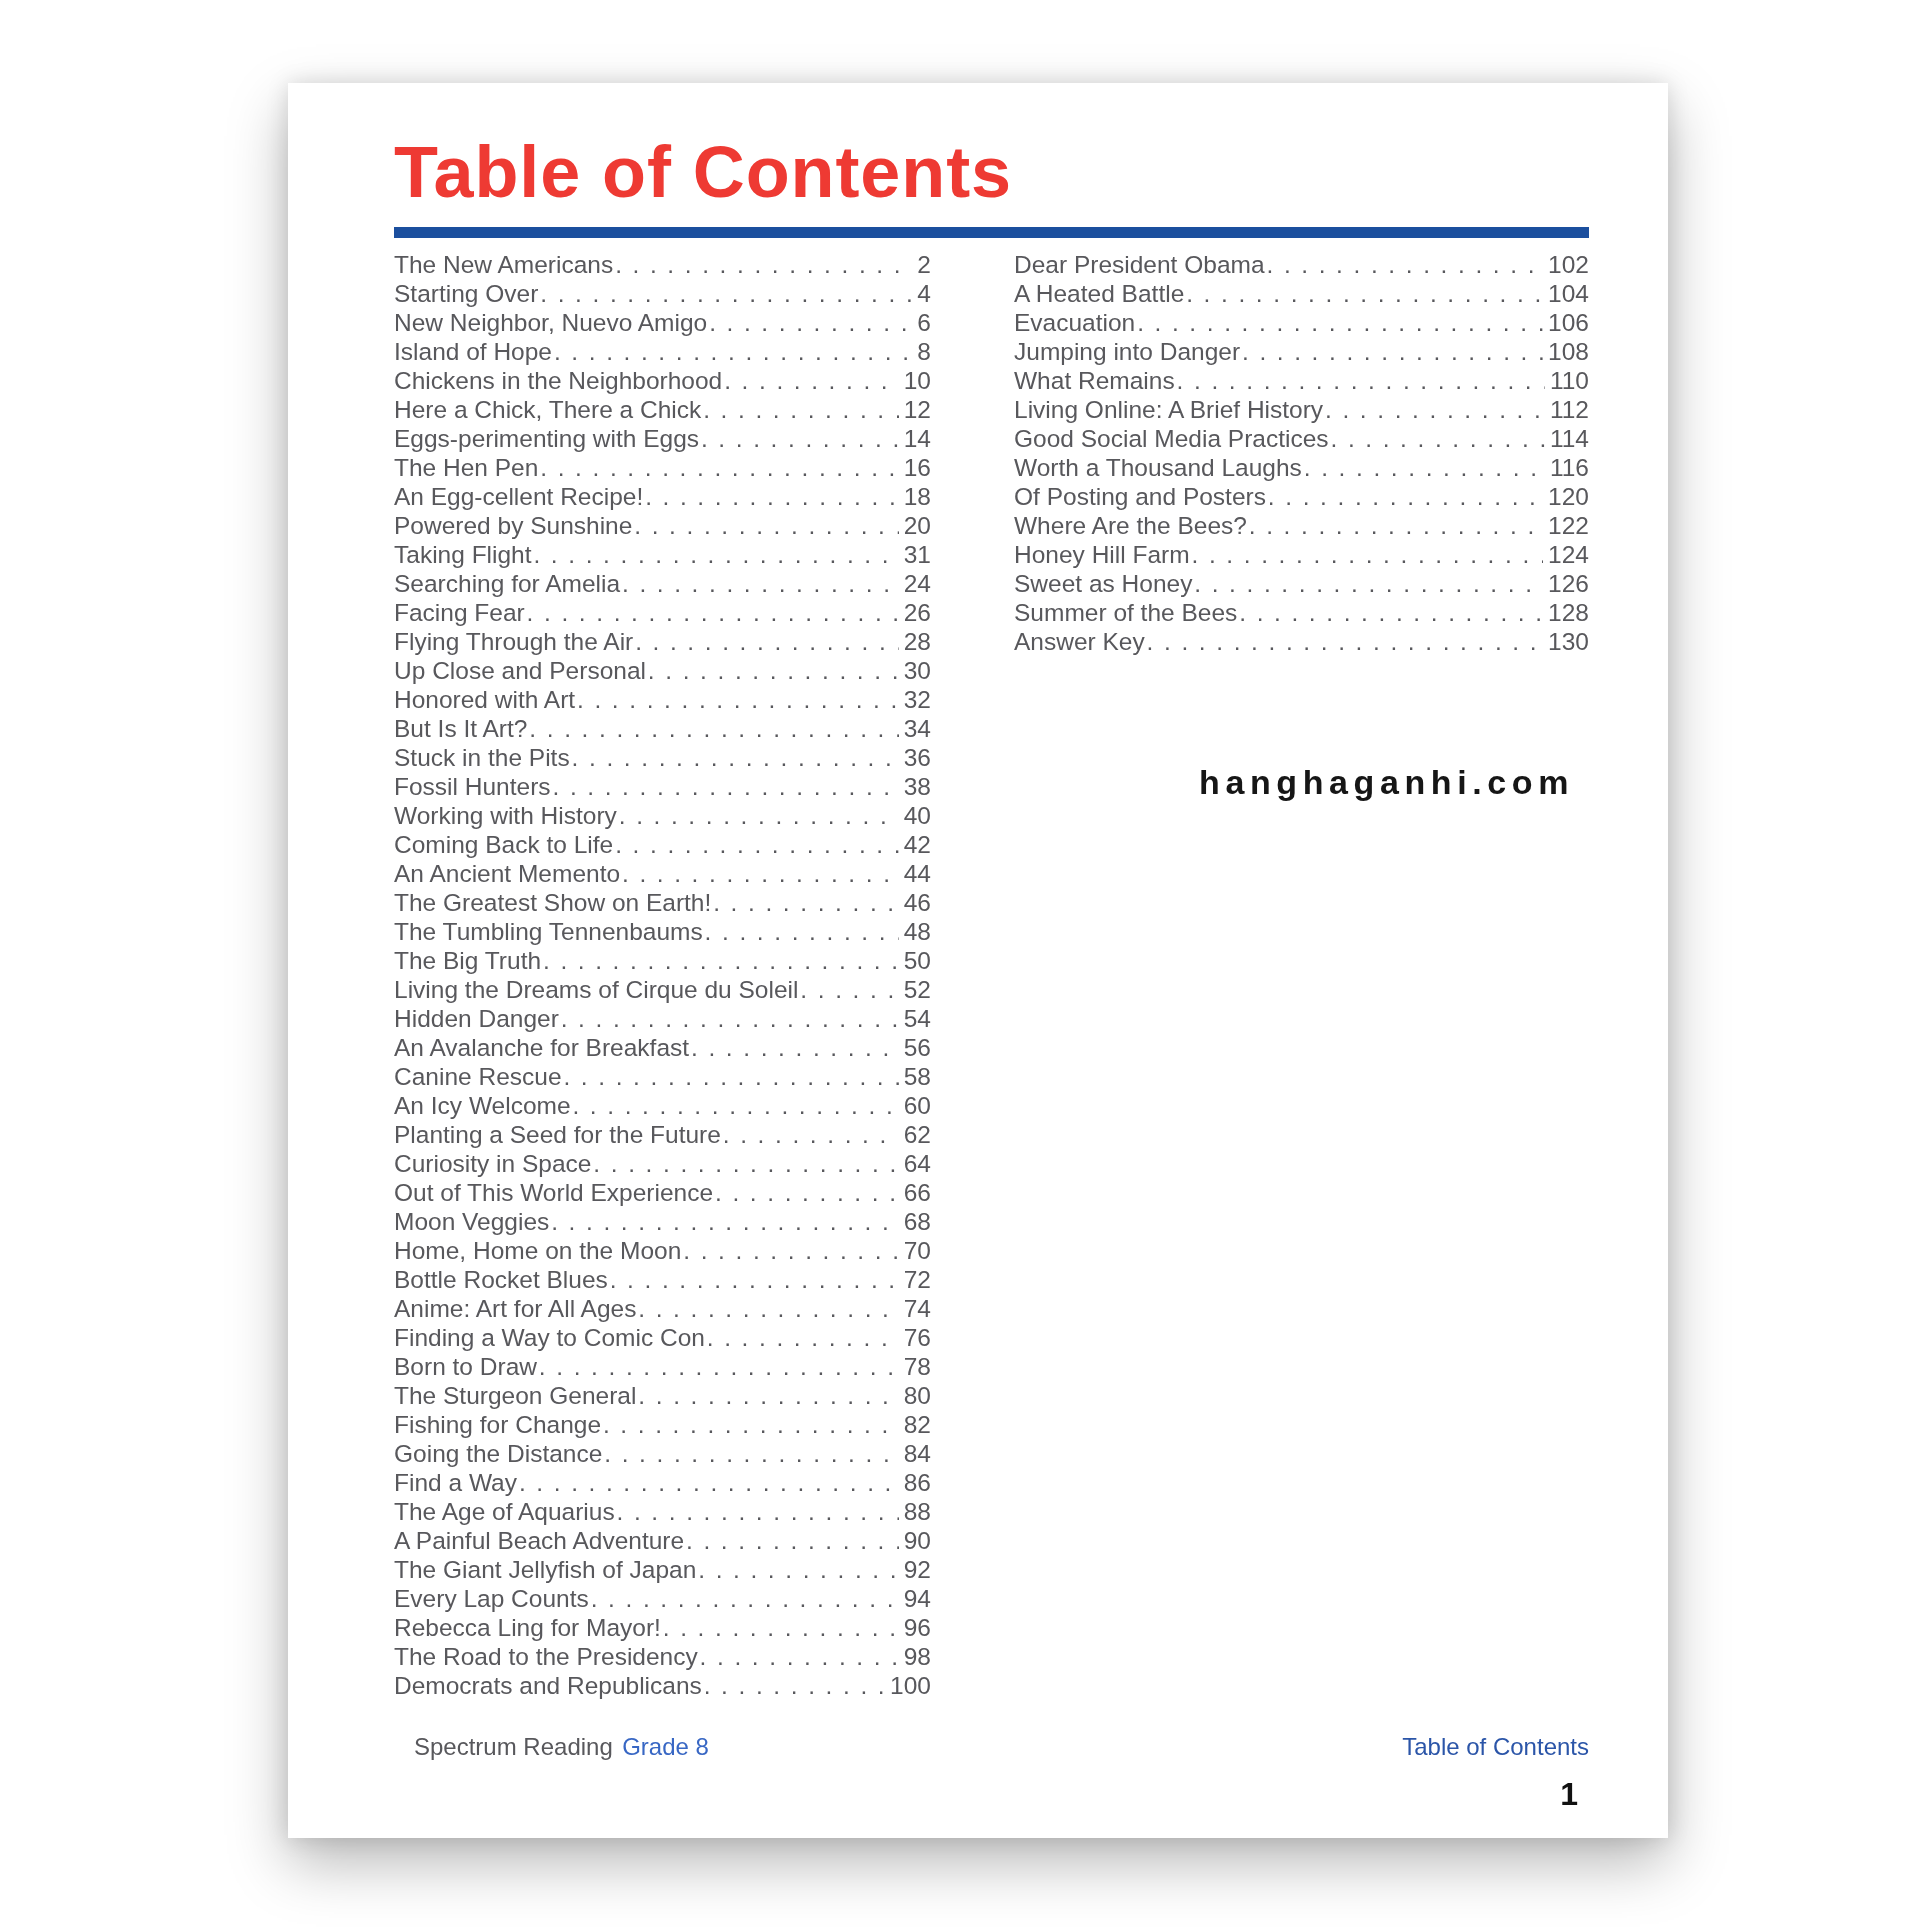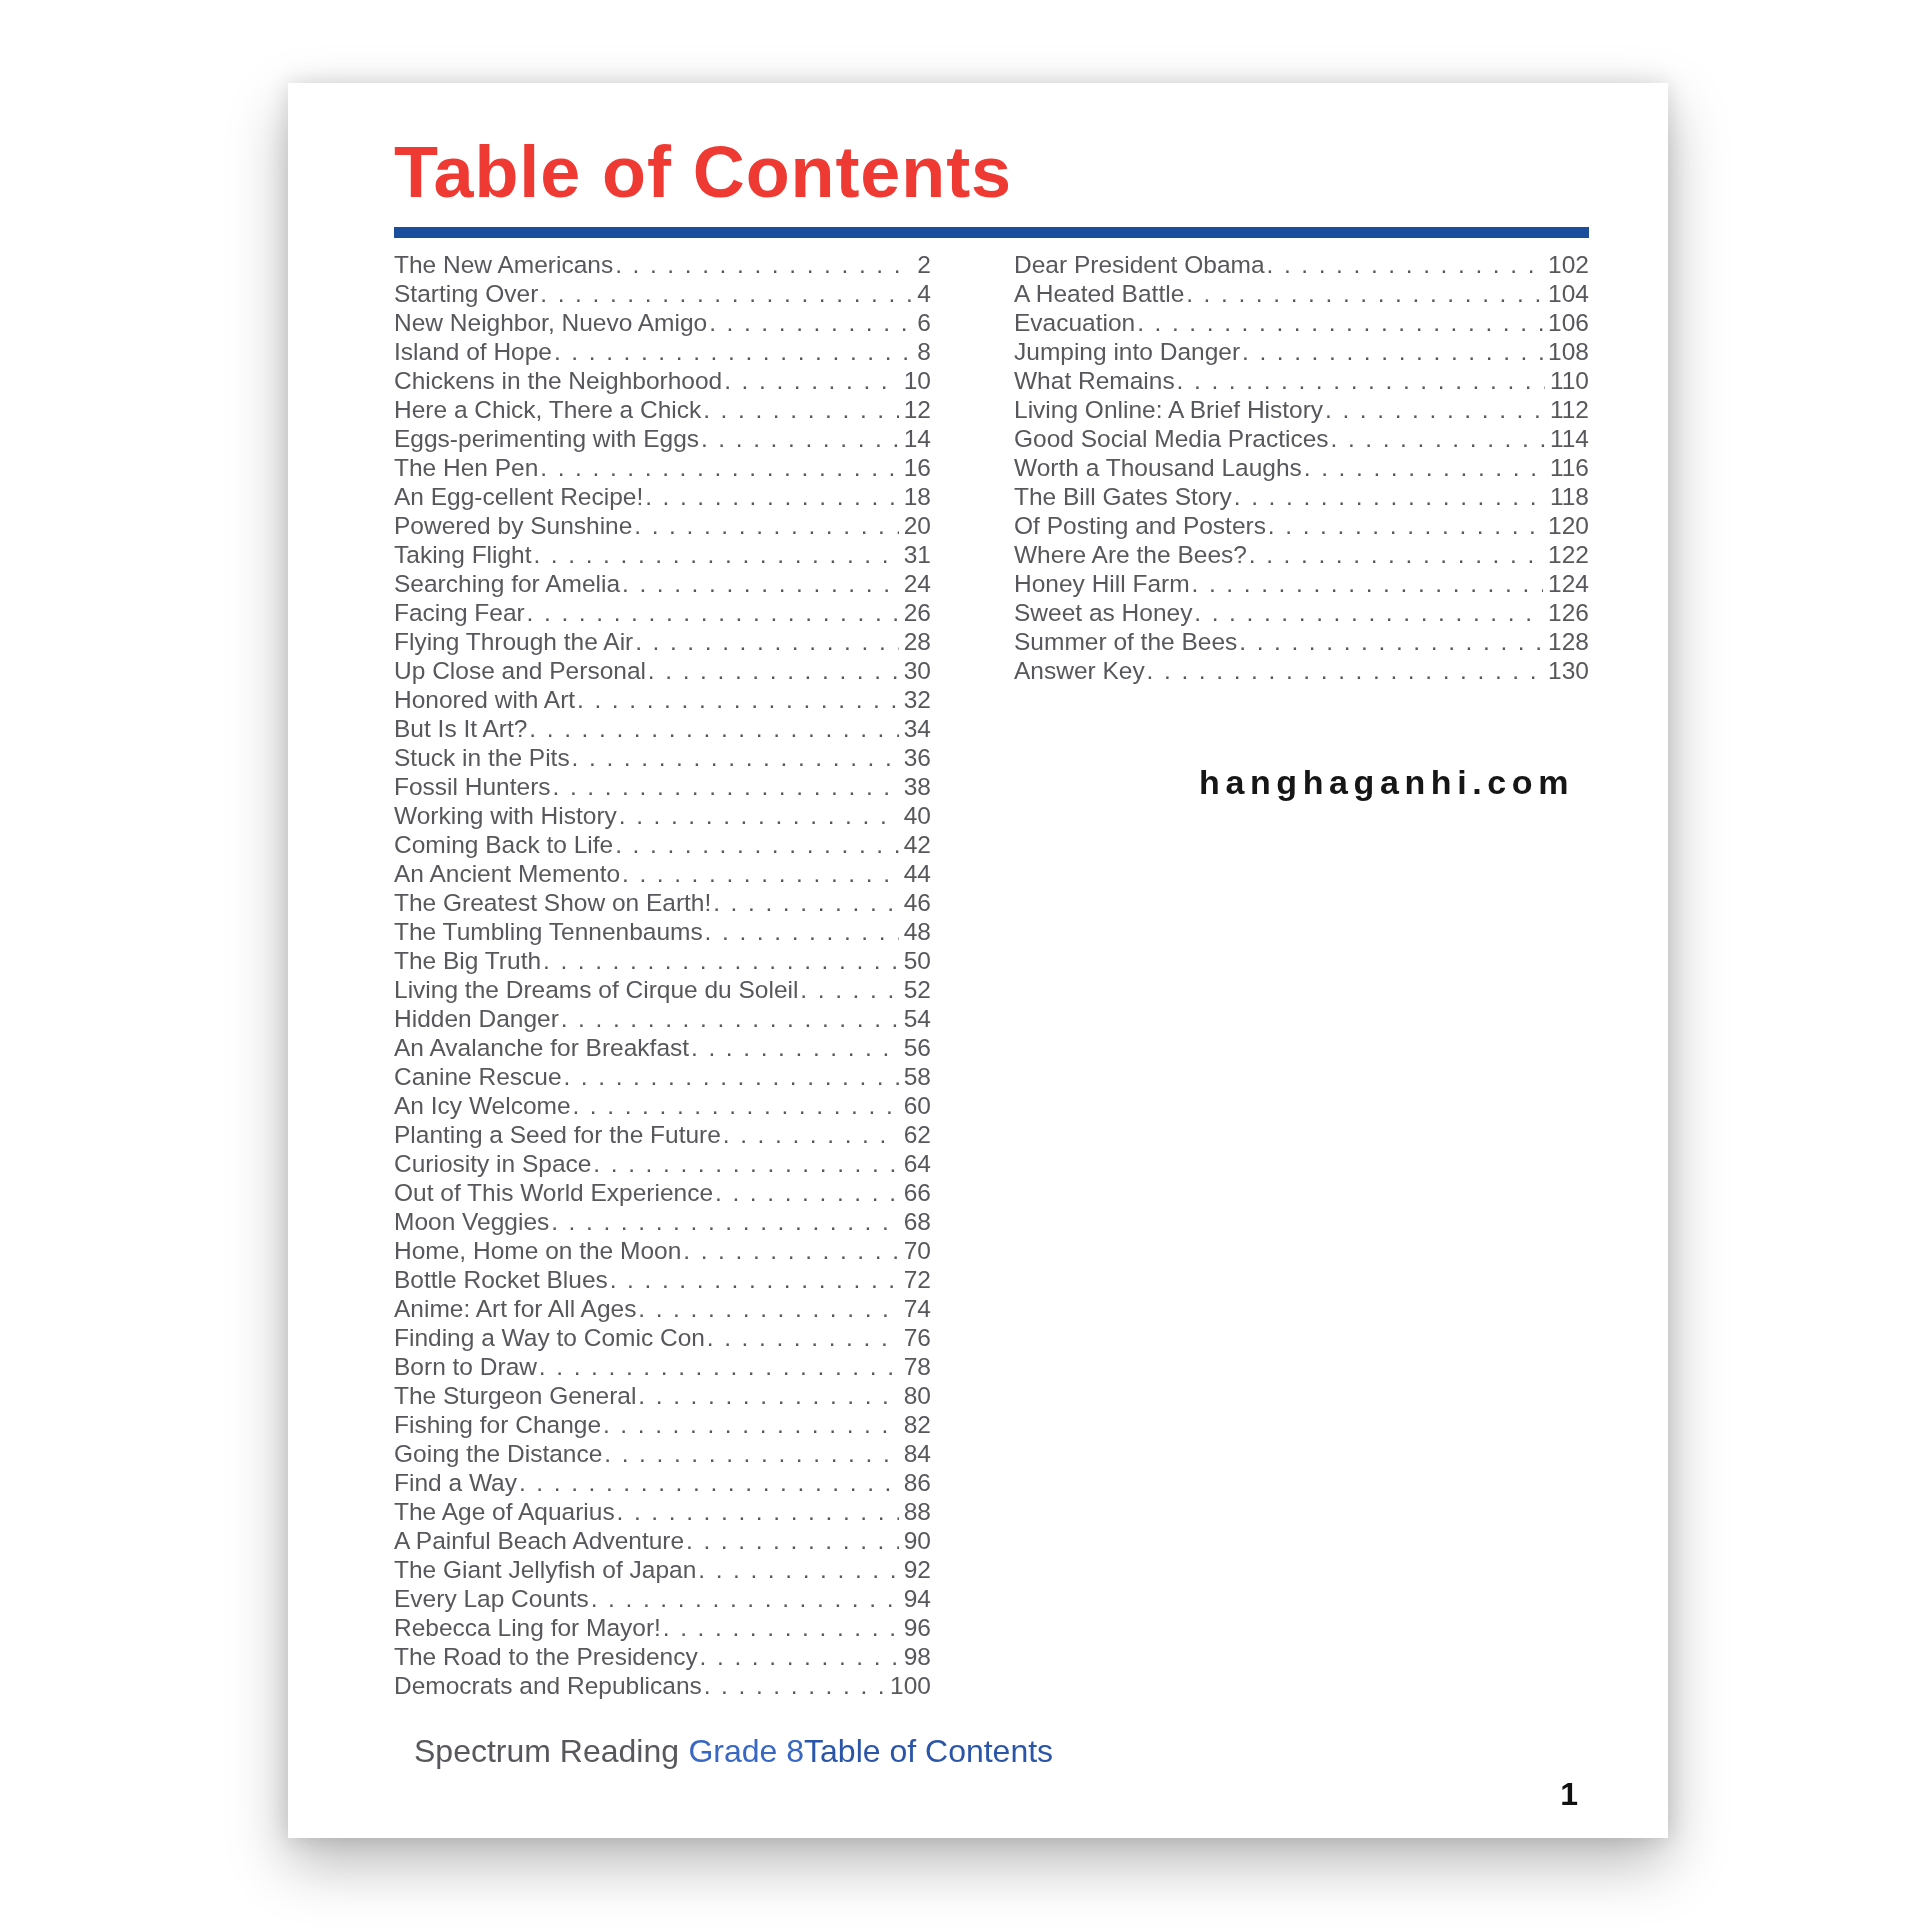--- a/index.html
+++ b/index.html
@@ -83,23 +83,23 @@
     font-weight: 700;
     letter-spacing: 5.6px;
     color: var(--watermark-black);
   }
   .footer {
     position: absolute;
     left: 126px;
     right: 79px;
     top: 1650px;
     display: flex;
-    justify-content: flex-start;
+    justify-content: space-between;
     align-items: baseline;
-    font-size: 32px;
+    font-size: 24px;
   }
   .footer-left { color: var(--entry-gray); }
   .footer-grade { color: var(--grade-blue); margin-left: 9.4px; }
   .footer-section { color: var(--footer-blue); }
   .page-number {
     position: absolute;
     right: 90px;
     top: 1693px;
     font-size: 32px;
     font-weight: 800;
@@ -404,25 +404,20 @@
     <span class="toc-title">Good Social Media Practices</span>
     <span class="toc-dots"></span>
     <span class="toc-page">114</span>
   </div>
           <div class="toc-row">
     <span class="toc-title">Worth a Thousand Laughs</span>
     <span class="toc-dots"></span>
     <span class="toc-page">116</span>
   </div>
           <div class="toc-row">
-    <span class="toc-title">The Bill Gates Story</span>
-    <span class="toc-dots"></span>
-    <span class="toc-page">118</span>
-  </div>
-          <div class="toc-row">
     <span class="toc-title">Of Posting and Posters</span>
     <span class="toc-dots"></span>
     <span class="toc-page">120</span>
   </div>
           <div class="toc-row">
     <span class="toc-title">Where Are the Bees?</span>
     <span class="toc-dots"></span>
     <span class="toc-page">122</span>
   </div>
           <div class="toc-row">

